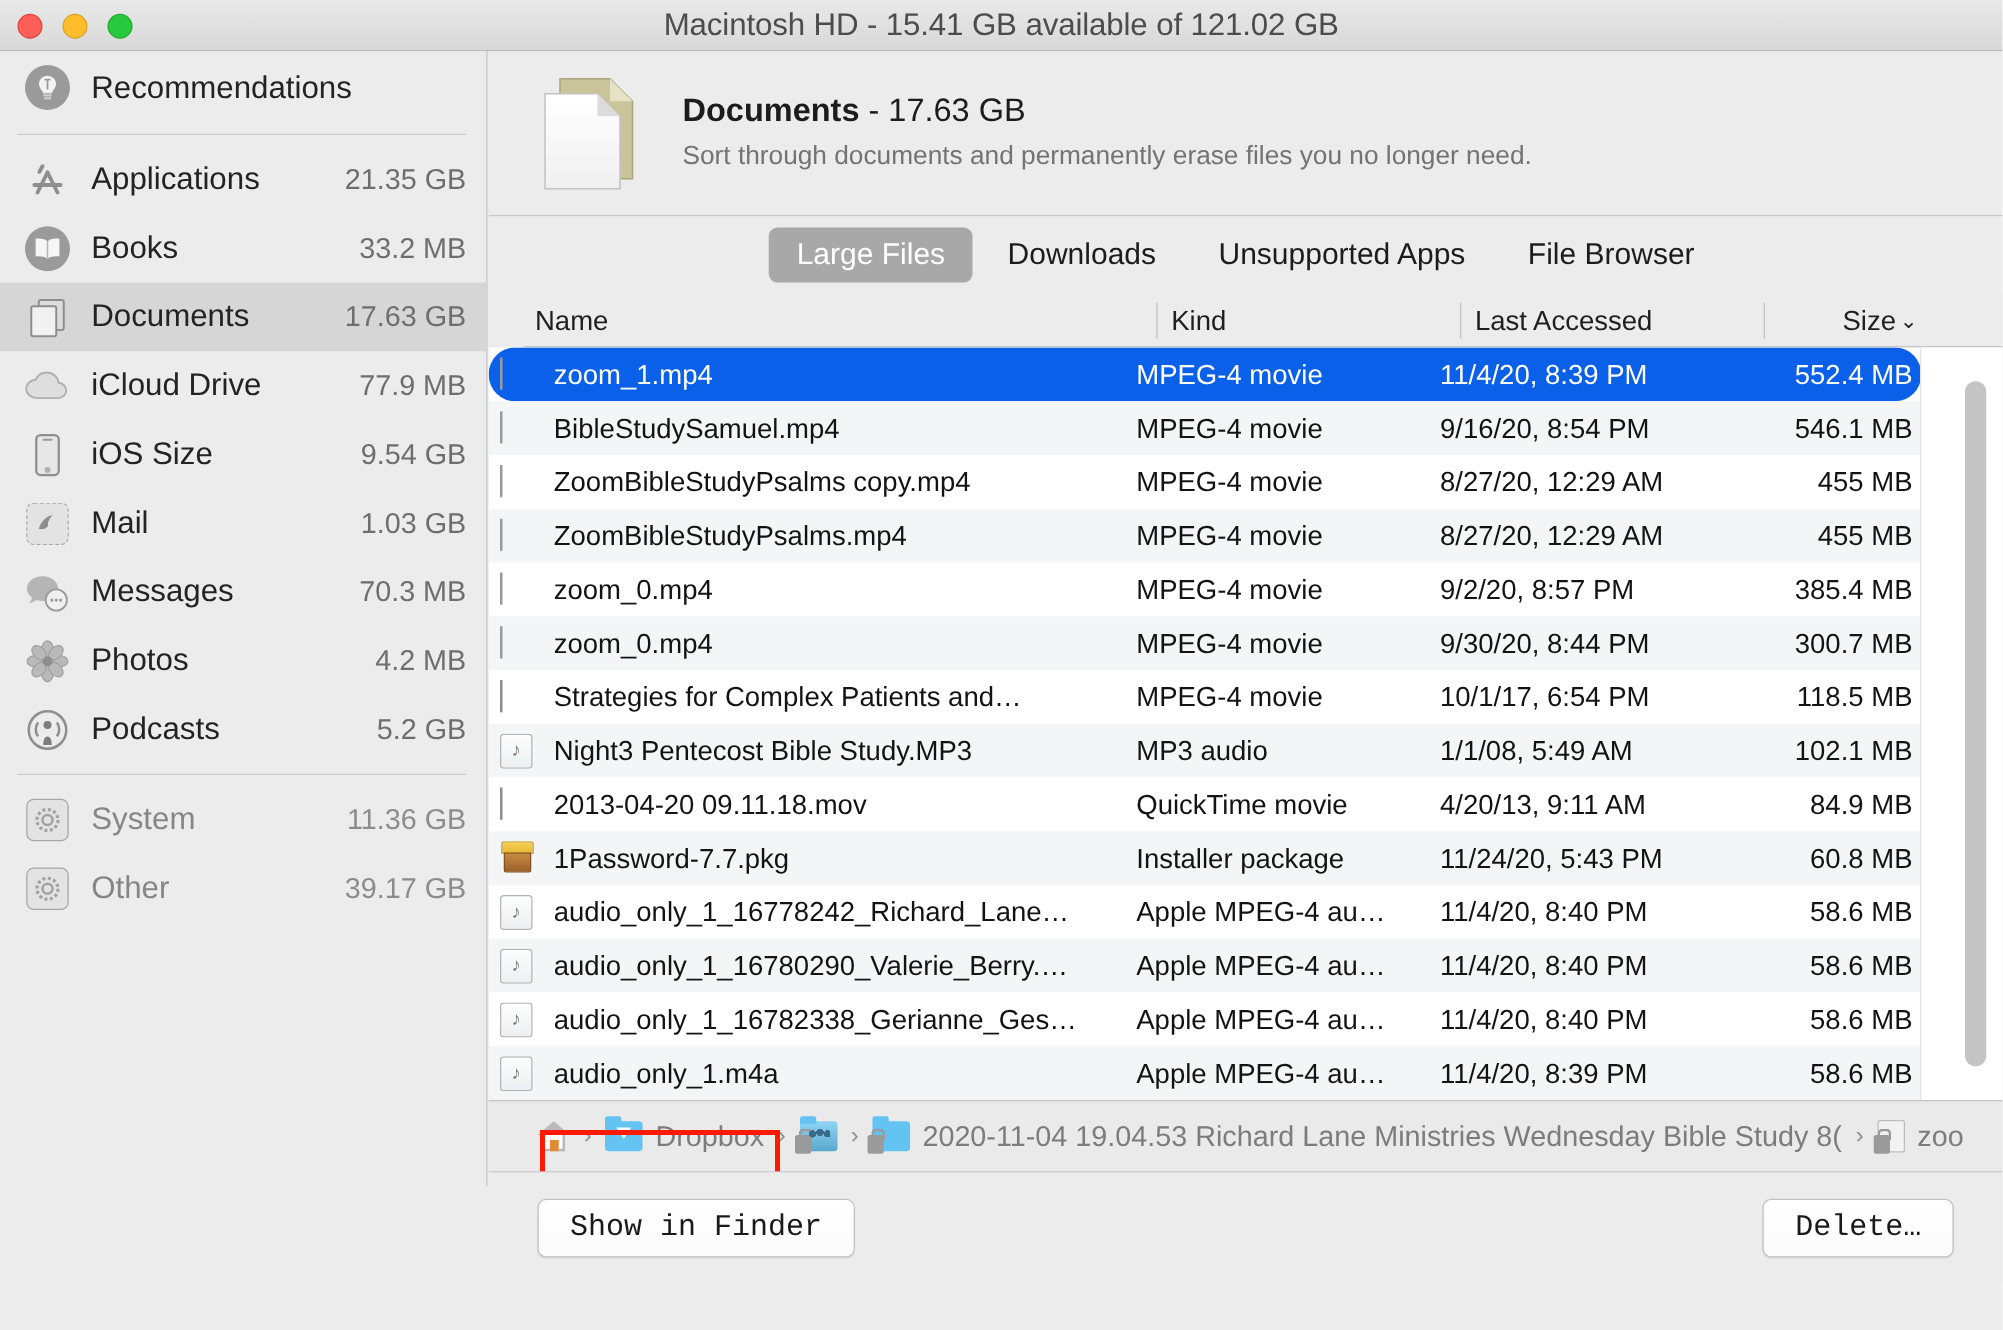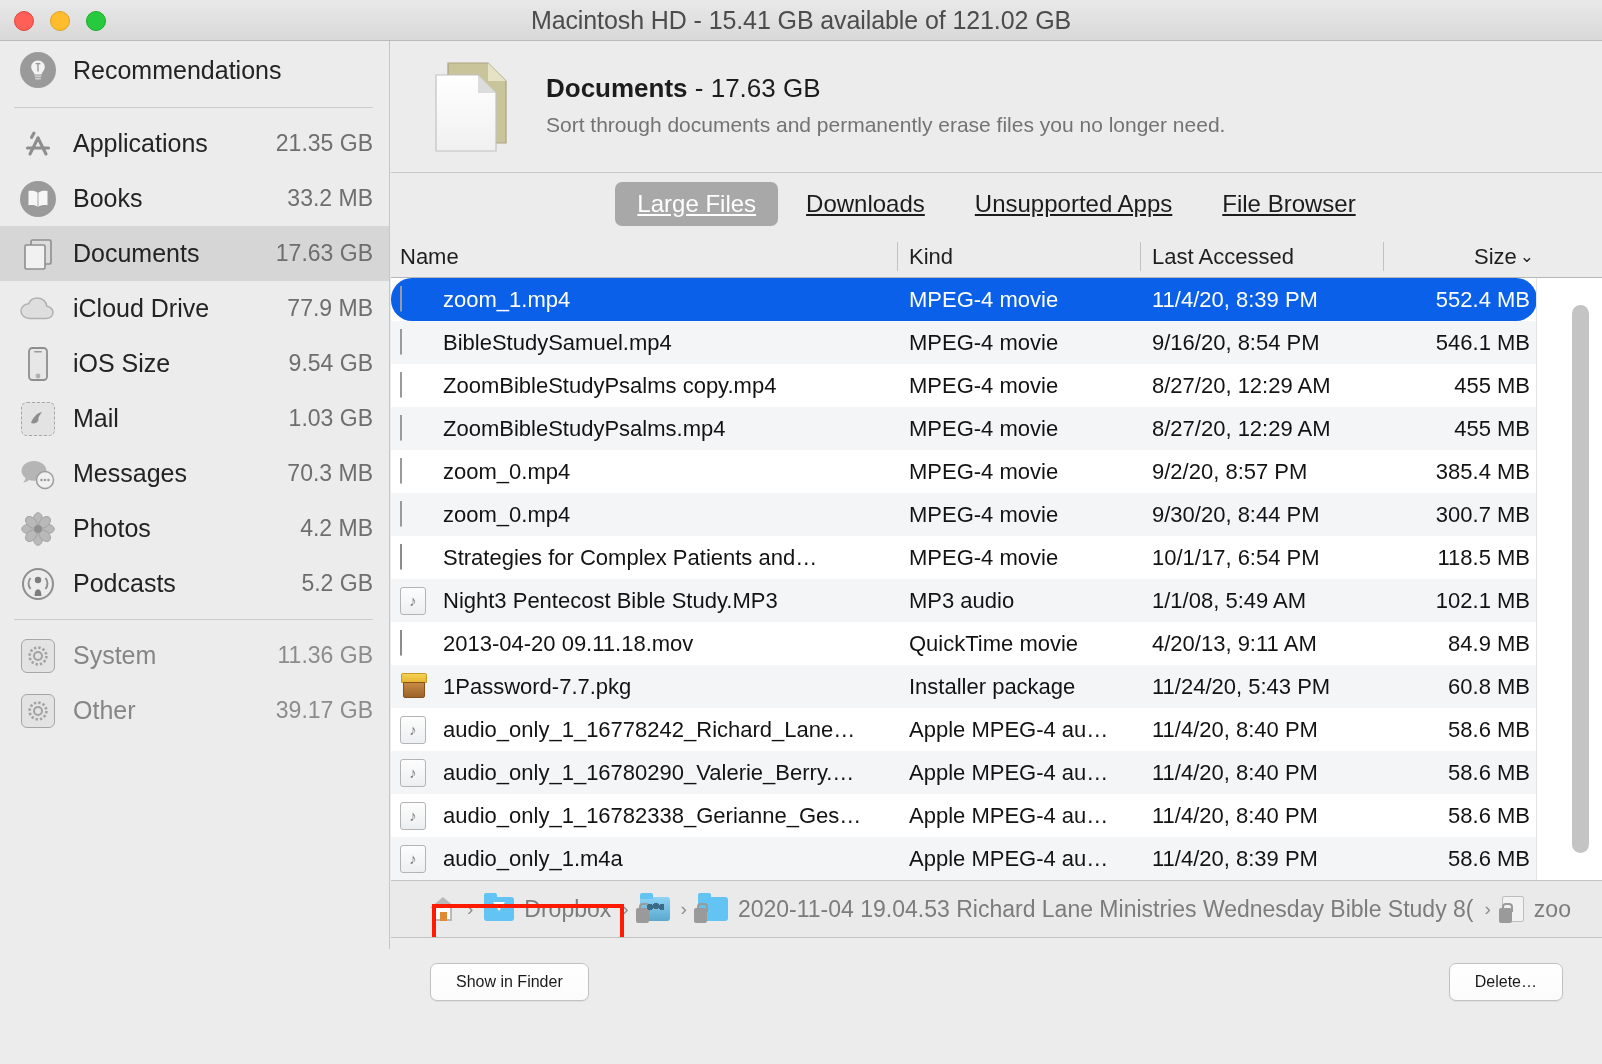--- a/index.html
+++ b/index.html
@@ -103,31 +103,30 @@
   
   #tabbar {
     height: 62px;
     display: flex; align-items: center; justify-content: center;
     gap: 6px;
   }
   .tab {
     font-size: 24px; color: #1c1c1c;
     padding: 8px 22px; border-radius: 7px;
     white-space: nowrap;
-    text-decoration: underline;
   }
   .tab.active { background: #a8a8a8; color: #ffffff; }
 
   
   #col-header {
     position: relative;
     height: 43px;
     background: #ececec;
     border-bottom: 1px solid #b7b7b7;
-    font-size: 22px; color: #1f1f1f;
+    font-size: 22px; color: #1f1f1f; margin-left: 28px;
   }
   .ch {
     position: absolute; top: 0; height: 43px;
     line-height: 43px; white-space: nowrap;
   }
   .ch-div {
     position: absolute; top: 7px; width: 1px; height: 29px;
     background: #c2c2c2;
   }
   #ch-name { left: 9px; }
@@ -293,24 +292,25 @@
     position: relative;
     height: 88px;
     background: #ececec;
     display: flex; align-items: center;
     padding: 0 39px;
   }
   .btn {
     background: linear-gradient(to bottom, #ffffff, #fbfbfb);
     border: 1px solid #c1c1c1;
     border-radius: 7px;
-    font-size: 16px; color: #1a1a1a;
+    font-size: 24px; color: #1a1a1a;
     padding: 9px 25px;
     white-space: nowrap;
     box-shadow: 0 1px 1px rgba(0,0,0,0.06);
+    font-family: Liberation Mono, monospace;
   }
   #btn-delete { margin-left: auto; }
 
   
   #vscroll-track {
     position: absolute; right: 0; top: 0;
     width: 66px; height: 602px;
     background: #ffffff;
     border-left: 1px solid #e3e3e3;
   }

